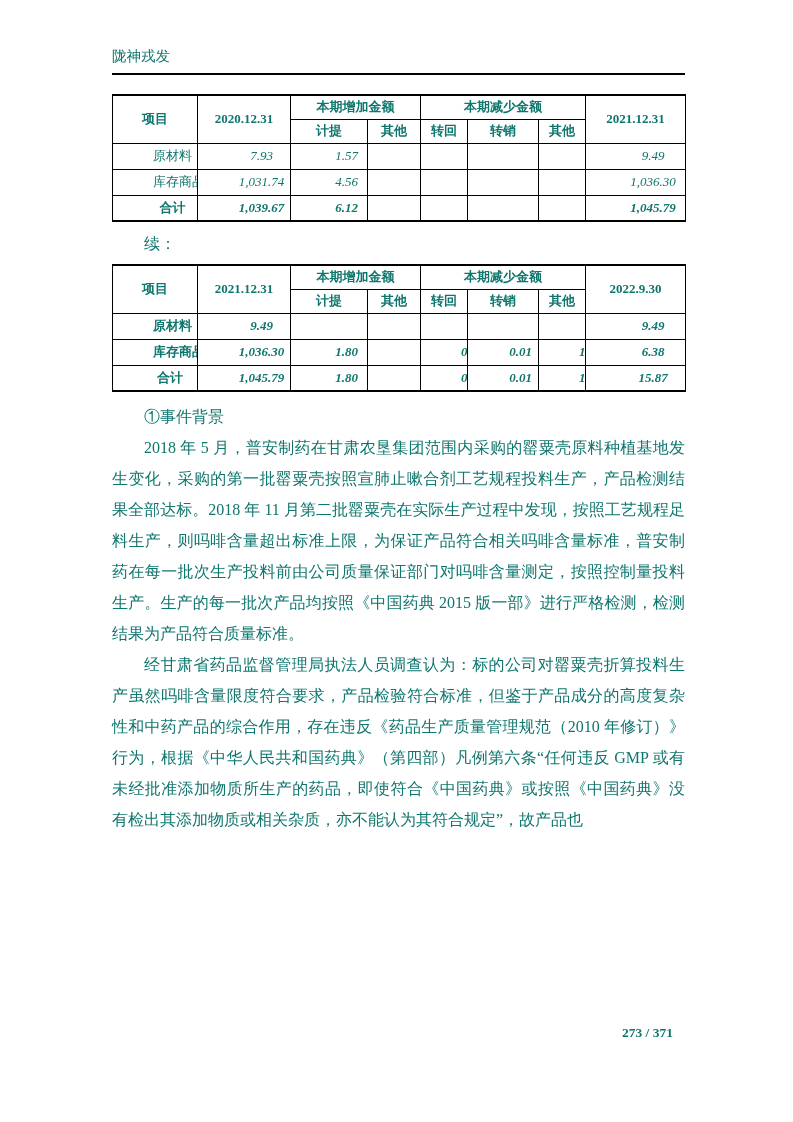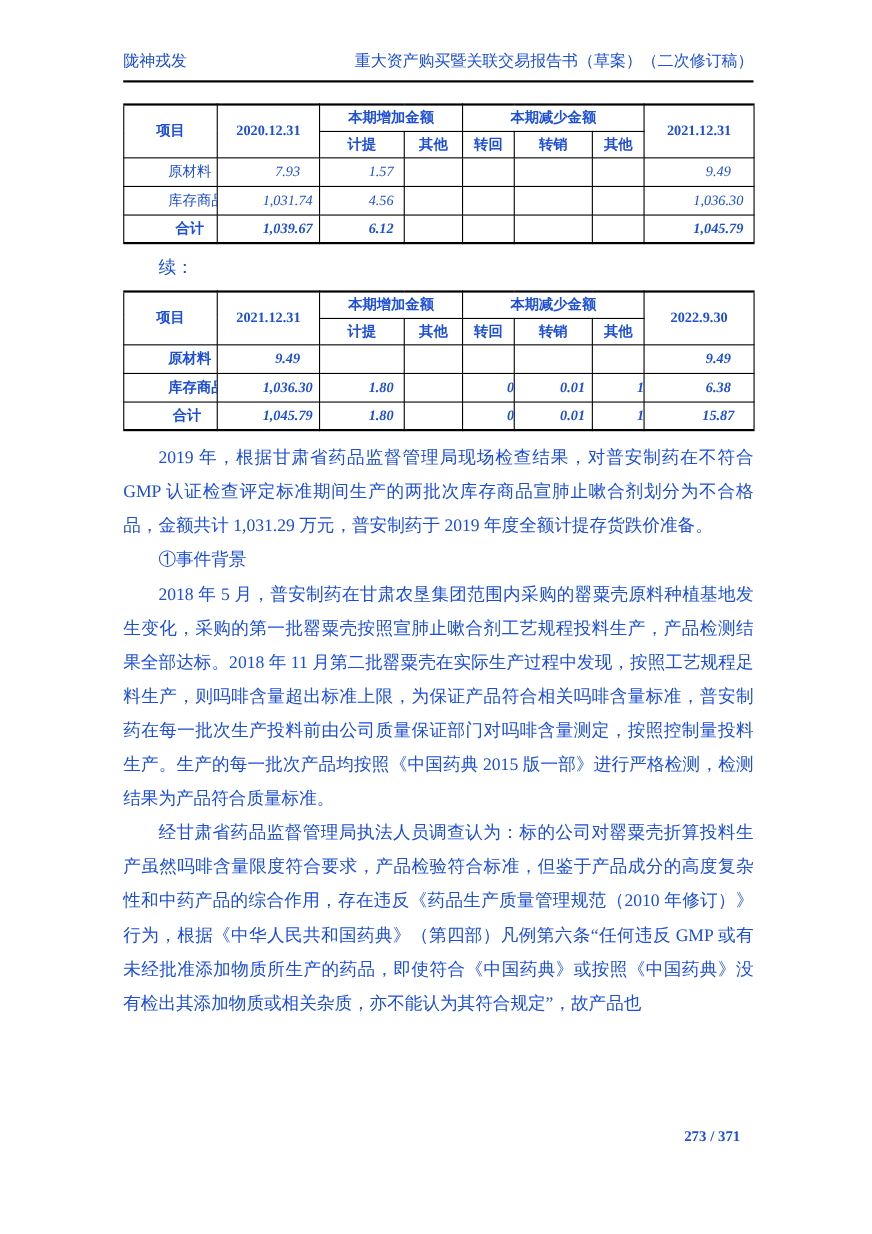--- a/index.html
+++ b/index.html
@@ -3,21 +3,21 @@
 <meta charset="utf-8">
 <style>
   * { margin:0; padding:0; box-sizing:border-box; }
   html,body { background:#e8e8e8; }
   .page {
     position:relative;
     width:793px; height:1122px;
     background:#ffffff;
     margin:0 auto;
     font-family:"Liberation Serif","DejaVu Serif",serif;
-    color:#1d4ed8;
+    color:#0f766e;
     overflow:hidden;
   }
   .content {
     position:absolute;
     left:112px; top:0;
     width:573px;
   }
   
   .doc-header {
     display:flex;
@@ -84,21 +84,20 @@
   }
 </style>
 </head>
 <body>
 
 <div class="page">
   <div class="content">
 
     <div class="doc-header">
       <span>陇神戎发</span>
-      <span>重大资产购买暨关联交易报告书（草案）（二次修订稿）</span>
     </div>
 
     <table class="t1">
       <colgroup>
         <col style="width:85px">
           <col style="width:93px">
           <col style="width:77px">
           <col style="width:53px">
         <col style="width:47px">
           <col style="width:71px">
@@ -212,21 +211,20 @@
           <td class="num"></td>
           <td class="num">0.42</td>
           <td class="num">0.01</td>
           <td class="num">1,031.29</td>
           <td class="num">15.87</td>
         </tr>
       </tbody>
     </table>
 
     <div class="para-block">
-      <p>2019 年，根据甘肃省药品监督管理局现场检查结果，对普安制药在不符合 GMP 认证检查评定标准期间生产的两批次库存商品宣肺止嗽合剂划分为不合格品，金额共计 1,031.29 万元，普安制药于 2019 年度全额计提存货跌价准备。</p>
       <p>①事件背景</p>
       <p>2018 年 5 月，普安制药在甘肃农垦集团范围内采购的罂粟壳原料种植基地发生变化，采购的第一批罂粟壳按照宣肺止嗽合剂工艺规程投料生产，产品检测结果全部达标。2018 年 11 月第二批罂粟壳在实际生产过程中发现，按照工艺规程足料生产，则吗啡含量超出标准上限，为保证产品符合相关吗啡含量标准，普安制药在每一批次生产投料前由公司质量保证部门对吗啡含量测定，按照控制量投料生产。生产的每一批次产品均按照《中国药典 2015 版一部》进行严格检测，检测结果为产品符合质量标准。</p>
       <p>经甘肃省药品监督管理局执法人员调查认为：标的公司对罂粟壳折算投料生产虽然吗啡含量限度符合要求，产品检验符合标准，但鉴于产品成分的高度复杂性和中药产品的综合作用，存在违反《药品生产质量管理规范（2010 年修订）》行为，根据《中华人民共和国药典》（第四部）凡例第六条“任何违反 GMP 或有未经批准添加物质所生产的药品，即使符合《中国药典》或按照《中国药典》没有检出其添加物质或相关杂质，亦不能认为其符合规定”，故产品也</p>
     </div>
 
   </div>
 
   <div class="page-footer">273 / 371</div>
 </div>
 

